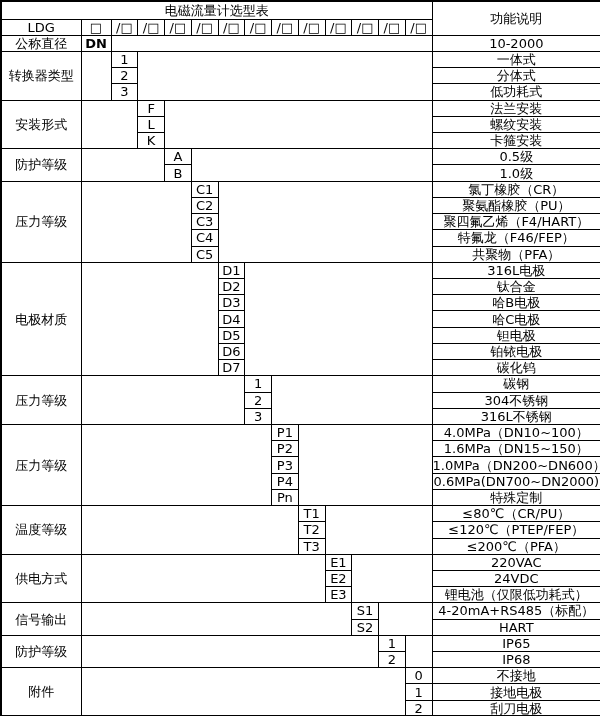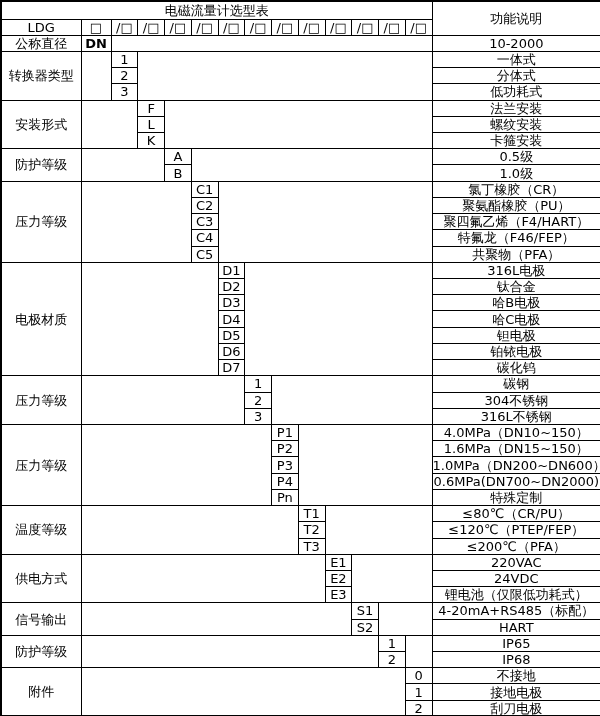--- a/index.html
+++ b/index.html
@@ -224,21 +224,21 @@
   <tr class="r">
     <td class="code">3</td>
     <td>316L不锈钢</td>
   </tr>
 
   <tr class="r">
     <td rowspan="5">压力等级</td>
     <td colspan="7" rowspan="5"></td>
     <td class="code">P1</td>
     <td colspan="5" rowspan="5"></td>
-    <td class="desc-left">4.0MPa（DN10~150）</td>
+    <td class="desc-left">4.0MPa（DN10~100）</td>
   </tr>
   <tr class="r">
     <td class="code">P2</td>
     <td class="desc-left">1.6MPa（DN15~150）</td>
   </tr>
   <tr class="r">
     <td class="code">P3</td>
     <td class="desc-left">1.0MPa（DN200~DN600）</td>
   </tr>
   <tr class="r">

